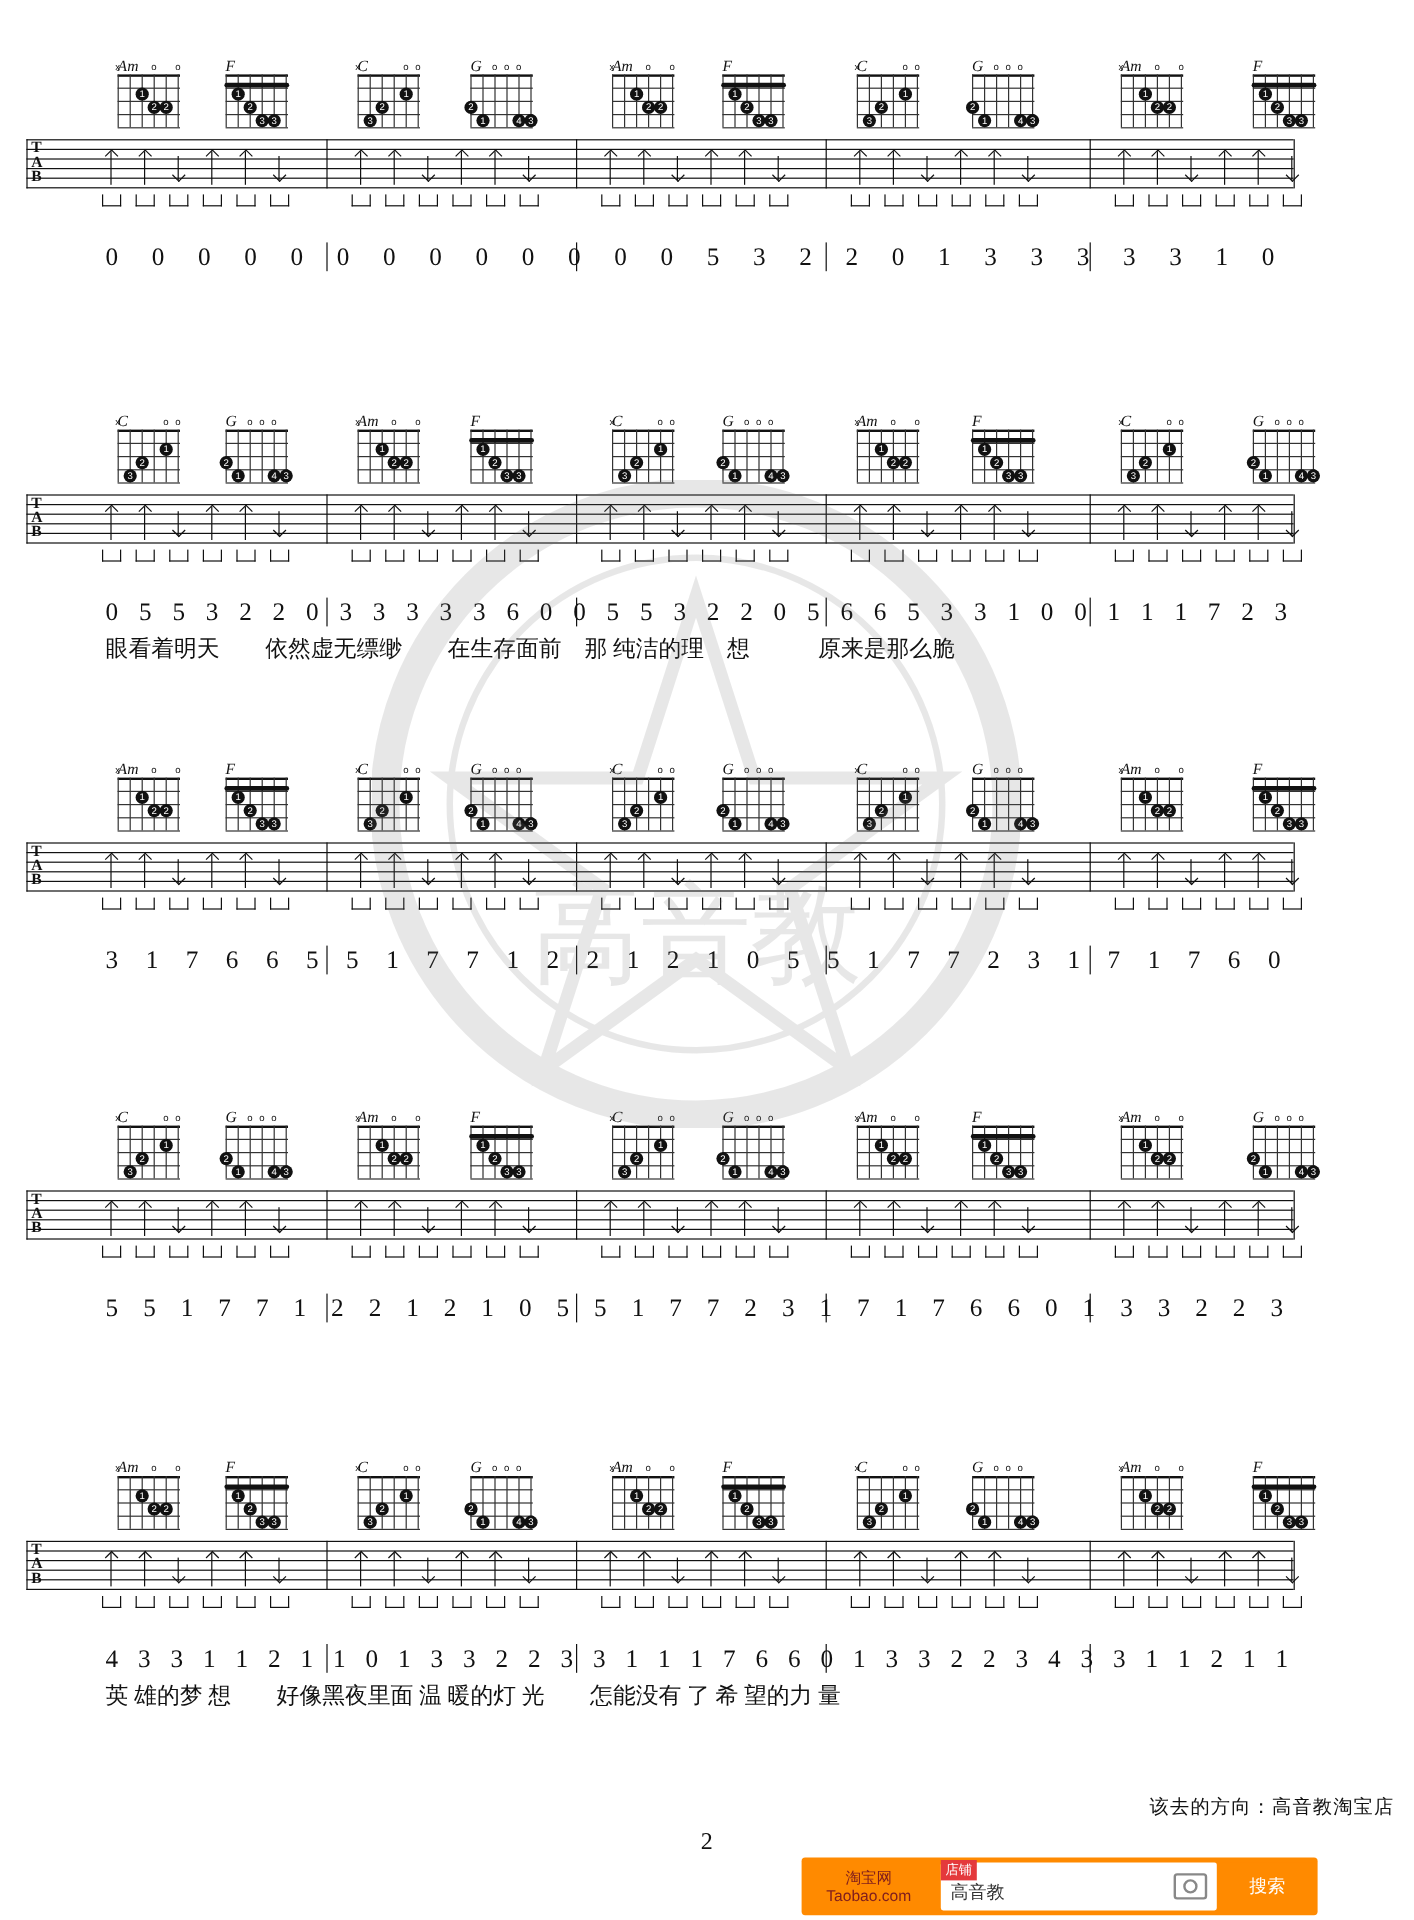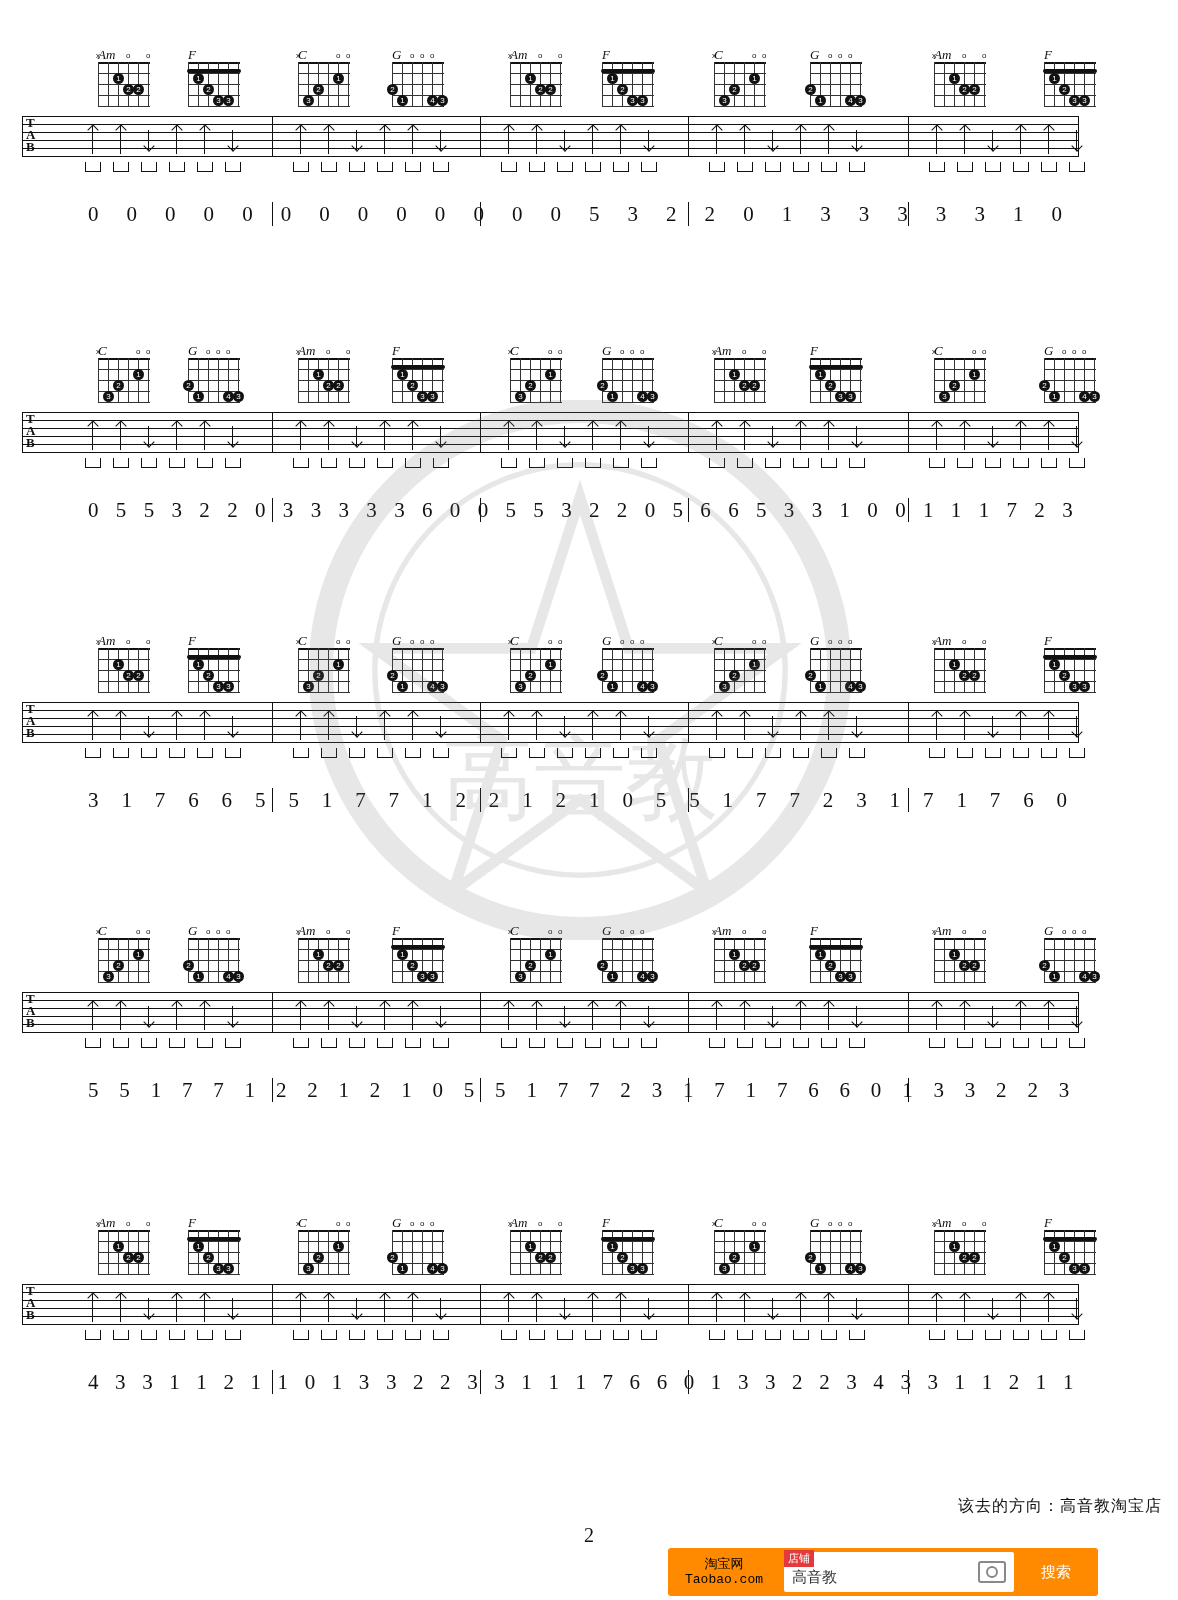--- a/index.html
+++ b/index.html
@@ -63,21 +63,21 @@
   .footer-note{
     position:absolute;right:16px;top:1496px;font-size:16px;
     font-family:"Liberation Serif", serif;letter-spacing:1px;
   }
   .pageno{position:absolute;left:0;width:1178px;top:1524px;text-align:center;
           font-family:"Liberation Serif", serif;font-size:20px;}
   .taobao{
     position:absolute;left:668px;top:1548px;width:430px;height:48px;
     background:#ff8a00;border-radius:3px;display:flex;align-items:center;
   }
-  .tb-logo{width:112px;text-align:center;color:#000000;font-size:13px;line-height:15px;font-family:Liberation Mono, monospace;}
+  .tb-logo{width:112px;text-align:center;color:#7f1d1d;font-size:13px;line-height:15px;font-family:Liberation Sans, sans-serif;}
   .tb-shop{background:#fff;margin:4px;border-radius:2px;height:40px;flex:1;display:flex;align-items:center;padding:0 8px;position:relative;}
   .tb-shop .tag{position:absolute;left:0;top:-2px;background:#e4393c;color:#fff;font-size:11px;padding:1px 4px;}
   .tb-shop .txt{font-size:15px;color:#333;margin-top:10px;}
   .tb-cam{width:24px;height:18px;border:2px solid #888;border-radius:3px;margin-left:auto;position:relative;}
   .tb-cam:after{content:"";position:absolute;left:6px;top:3px;width:8px;height:8px;border:2px solid #888;border-radius:50%;}
   .tb-search{width:76px;height:40px;background:#ff8a00;color:#fff;font-size:15px;
              display:flex;align-items:center;justify-content:center;margin-right:4px;}
 </style>
 </head>
 <body>
@@ -761,20 +761,23 @@
           <span class="num" style="left: 923px; top: 14px;">1</span>
           <span class="num" style="left: 950.833px; top: 14px;">1</span>
           <span class="num" style="left: 978.667px; top: 14px;">1</span>
           <span class="num" style="left: 1006.5px; top: 14px;">7</span>
           <span class="num" style="left: 1034.33px; top: 14px;">2</span>
           <span class="num" style="left: 1062.17px; top: 14px;">3</span>
           <div class="vbar" style="left: 272px; top: 12px;"></div>
           <div class="vbar" style="left: 480px; top: 12px;"></div>
           <div class="vbar" style="left: 688px; top: 12px;"></div>
           <div class="vbar" style="left: 908px; top: 12px;"></div>
+        </div>
+        <div class="lyrics">
+          <div class="ly" style="left: 88px; top: 2px;">眼看着明天　　依然虚无缥缈　　在生存面前　那 纯洁的理　想　　　原来是那么脆</div>
         </div>
       </div>
       <div class="system" style="top: 634px;">
         <div class="chords">
           <div class="chord" style="left: 96px;">
             <div class="nm">Am</div>
             <div class="cgrid">
               <div class="nut"></div>
               <div class="str" style="left: 0px;"></div>
               <div class="str" style="left: 10px;"></div>
@@ -1783,20 +1786,23 @@
           <span class="num" style="left: 954.595px; top: 14px;">1</span>
           <span class="num" style="left: 981.676px; top: 14px;">1</span>
           <span class="num" style="left: 1008.76px; top: 14px;">2</span>
           <span class="num" style="left: 1035.84px; top: 14px;">1</span>
           <span class="num" style="left: 1062.92px; top: 14px;">1</span>
           <div class="vbar" style="left: 272px; top: 12px;"></div>
           <div class="vbar" style="left: 480px; top: 12px;"></div>
           <div class="vbar" style="left: 688px; top: 12px;"></div>
           <div class="vbar" style="left: 908px; top: 12px;"></div>
         </div>
+        <div class="lyrics">
+          <div class="ly" style="left: 88px; top: 2px;">英 雄的梦 想　　好像黑夜里面 温 暖的灯 光　　怎能没有 了 希 望的力 量</div>
+        </div>
       </div>
     </div>
 
   <div class="footer-note">该去的方向：高音教淘宝店</div>
   <div class="pageno">2</div>
 
   <div class="taobao">
     <div class="tb-logo">
       <div>淘宝网</div>
       <div>Taobao.com</div>

